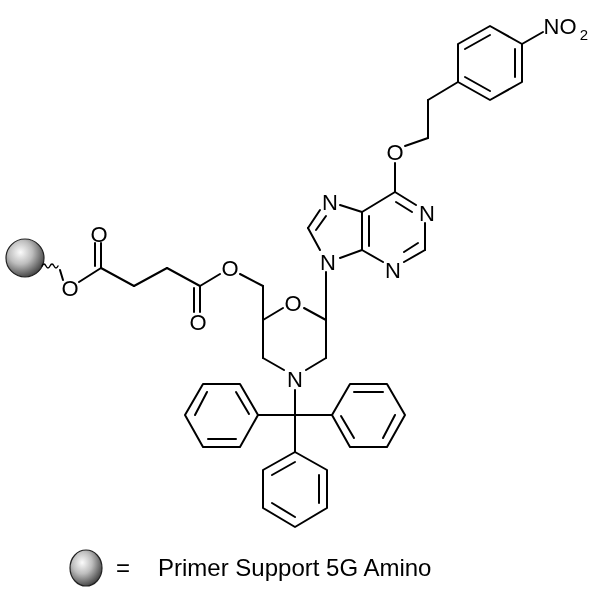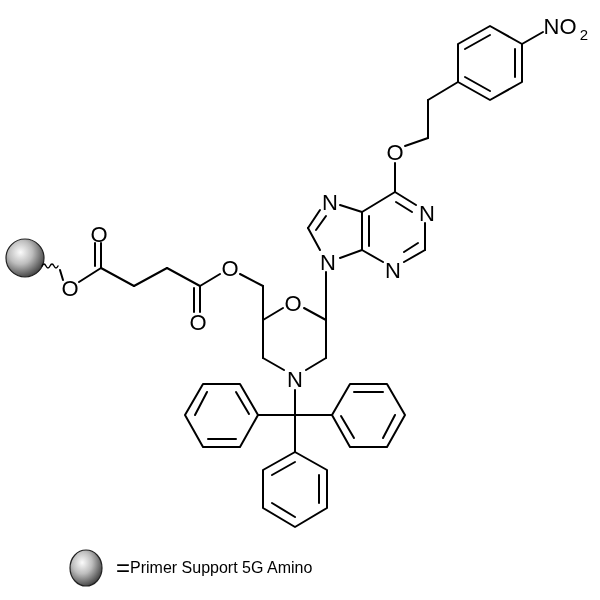--- a/index.html
+++ b/index.html
@@ -3,21 +3,21 @@
   <meta charset="utf-8">
   <style>
     html, body { margin: 0; padding: 0; background: #ffffff; }
     body { width: 600px; height: 600px; position: relative; overflow: hidden; font-family: "Liberation Sans", sans-serif; }
     #canvas { position: absolute; left: 0; top: 0; width: 600px; height: 600px; }
     .bond { stroke: #000; stroke-width: 2; fill: none; stroke-linecap: round; stroke-linejoin: round; }
     .atom { font-family: "Liberation Sans", sans-serif; font-size: 22px; fill: #000; text-anchor: middle; dominant-baseline: central; }
     .sub { font-size: 15px; }
     .legend { position: absolute; left: 68px; top: 548px; height: 40px; display: flex; align-items: center; }
     .legend-eq { font-size: 24px; margin-left: 12px; color: #000; }
-    .legend-text { font-size: 16px; color: #000; white-space: nowrap; }
+    .legend-text { font-size: 24px; margin-left: 28px; color: #000; white-space: nowrap; }
   </style>
 </head>
 <body>
 
 <svg id="canvas" viewBox="0 0 600 600" xmlns="http://www.w3.org/2000/svg">
   <defs>
     <radialGradient id="beadGrad" cx="38%" cy="35%" r="70%">
       <stop offset="0%" stop-color="#fbfbfb"></stop>
       <stop offset="45%" stop-color="#bdbdbd"></stop>
       <stop offset="100%" stop-color="#3c3c3c"></stop>

